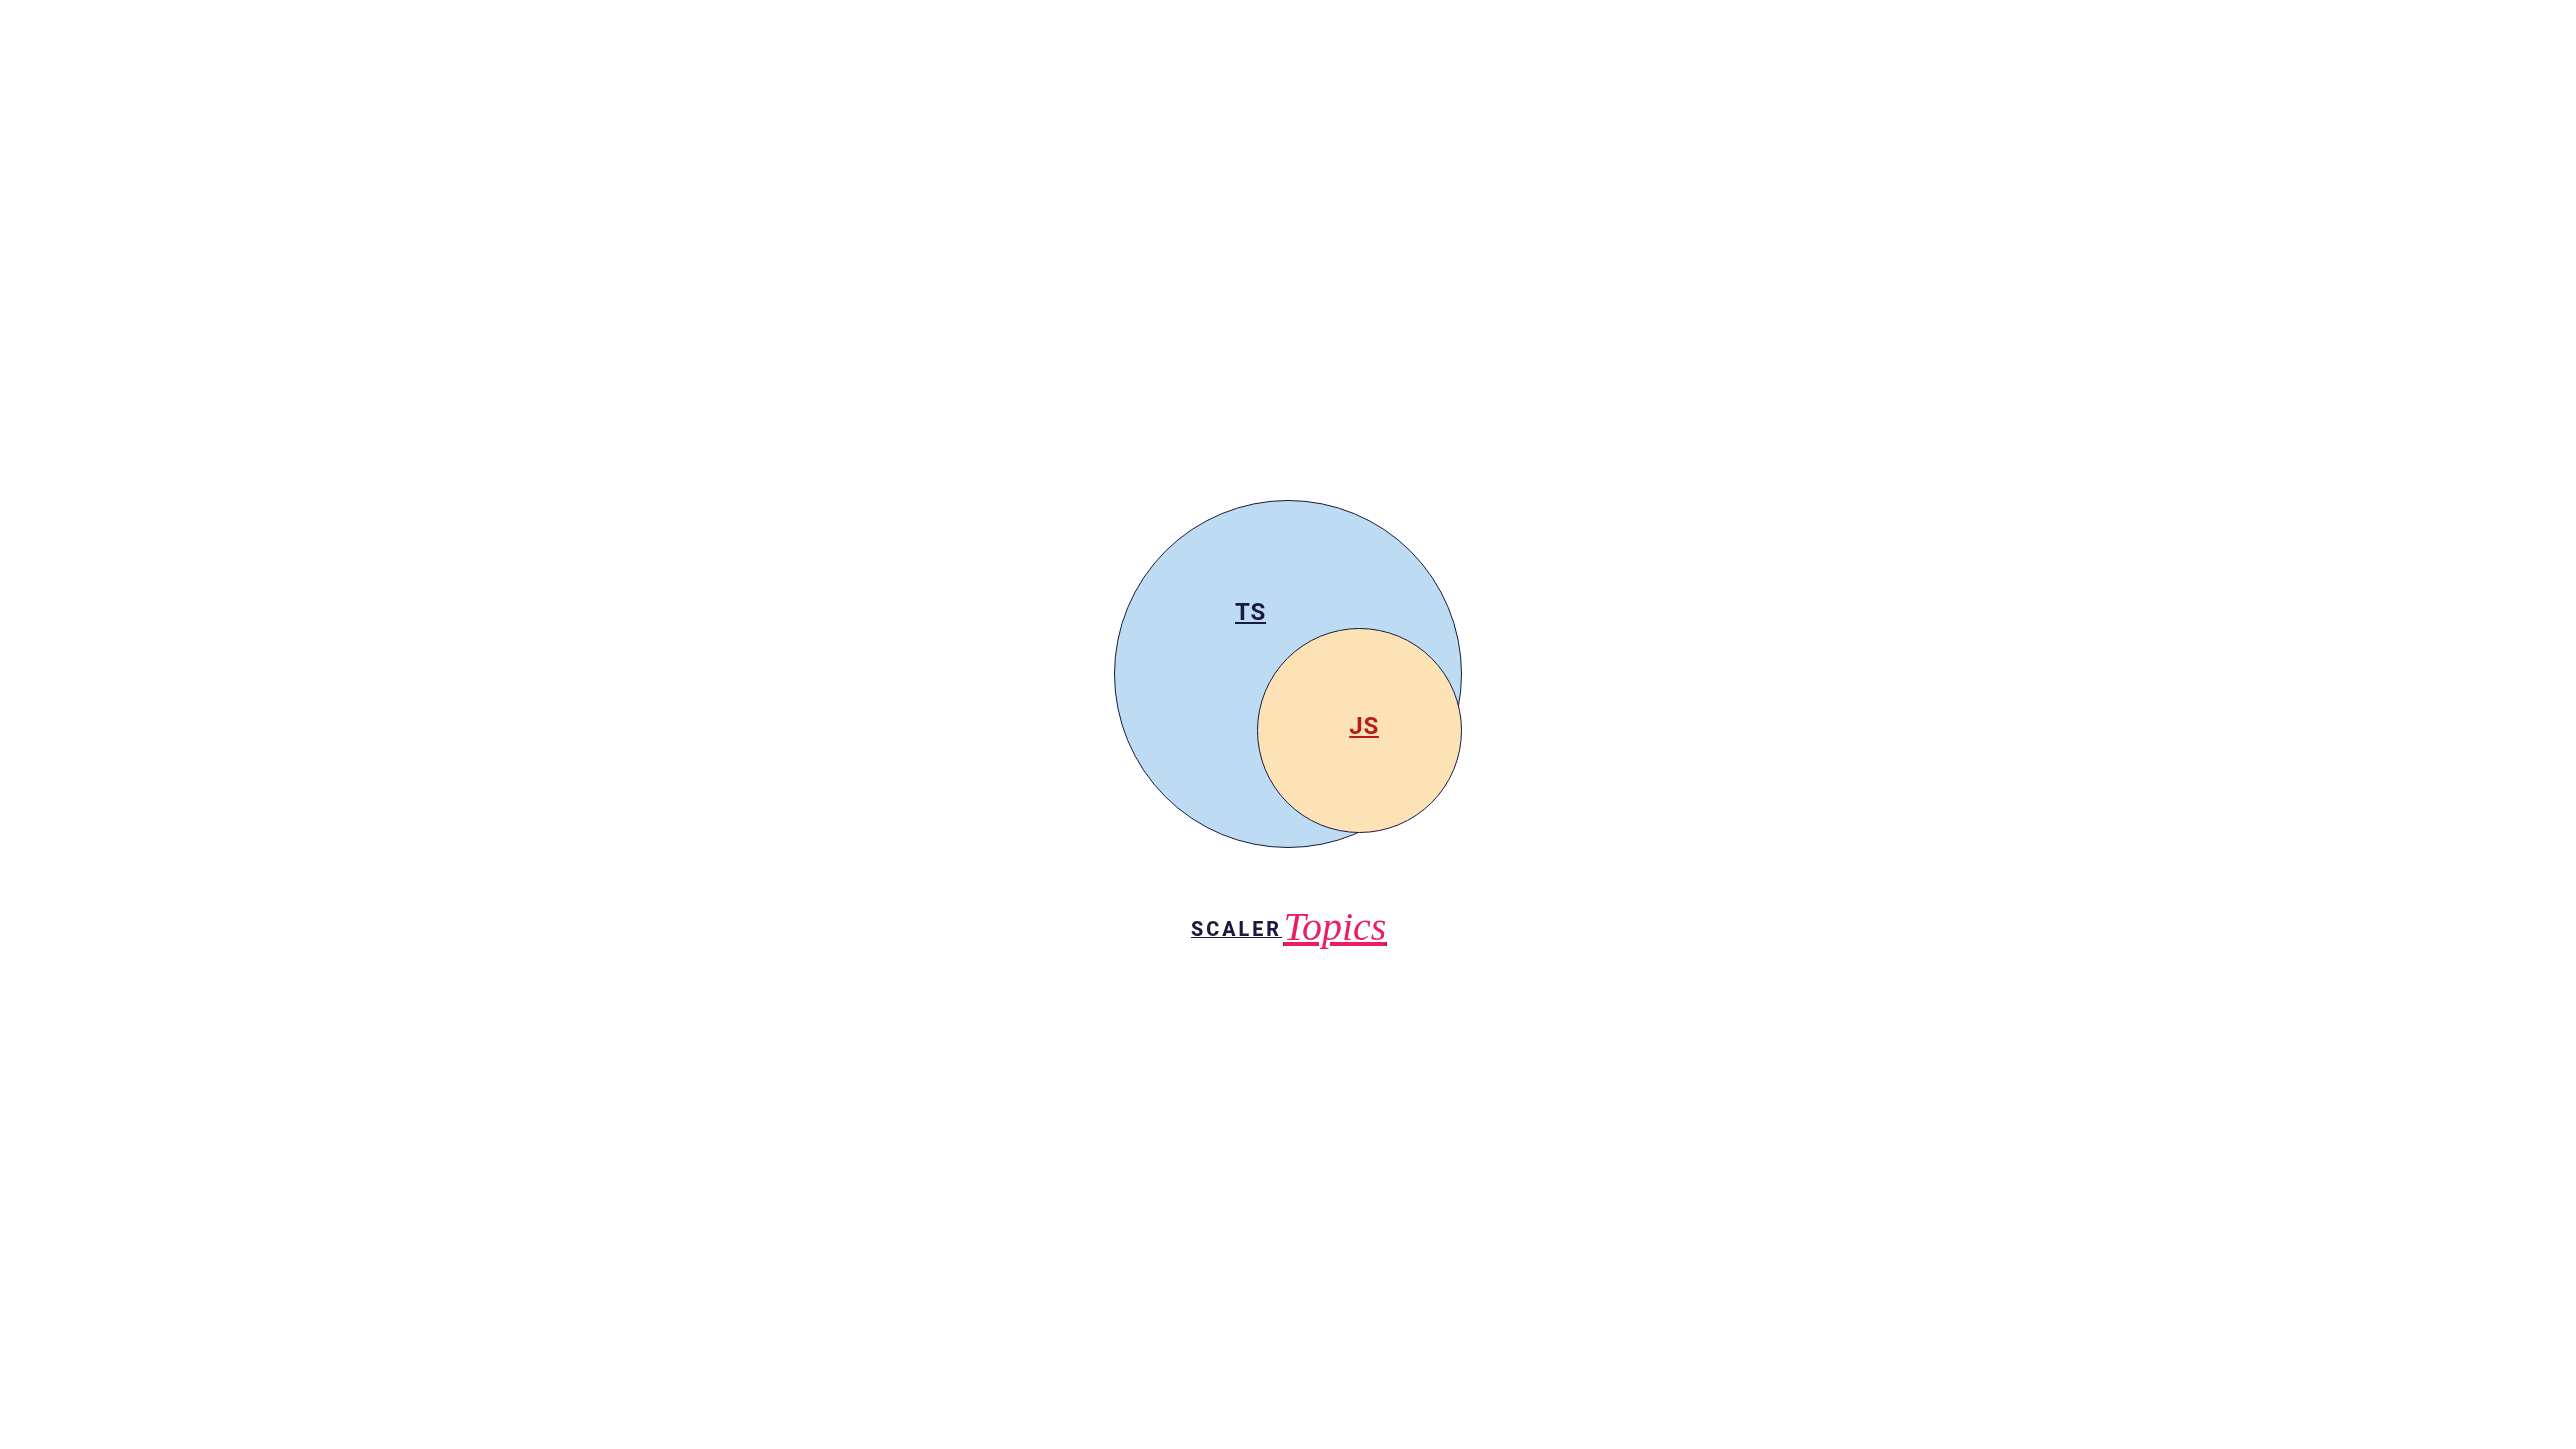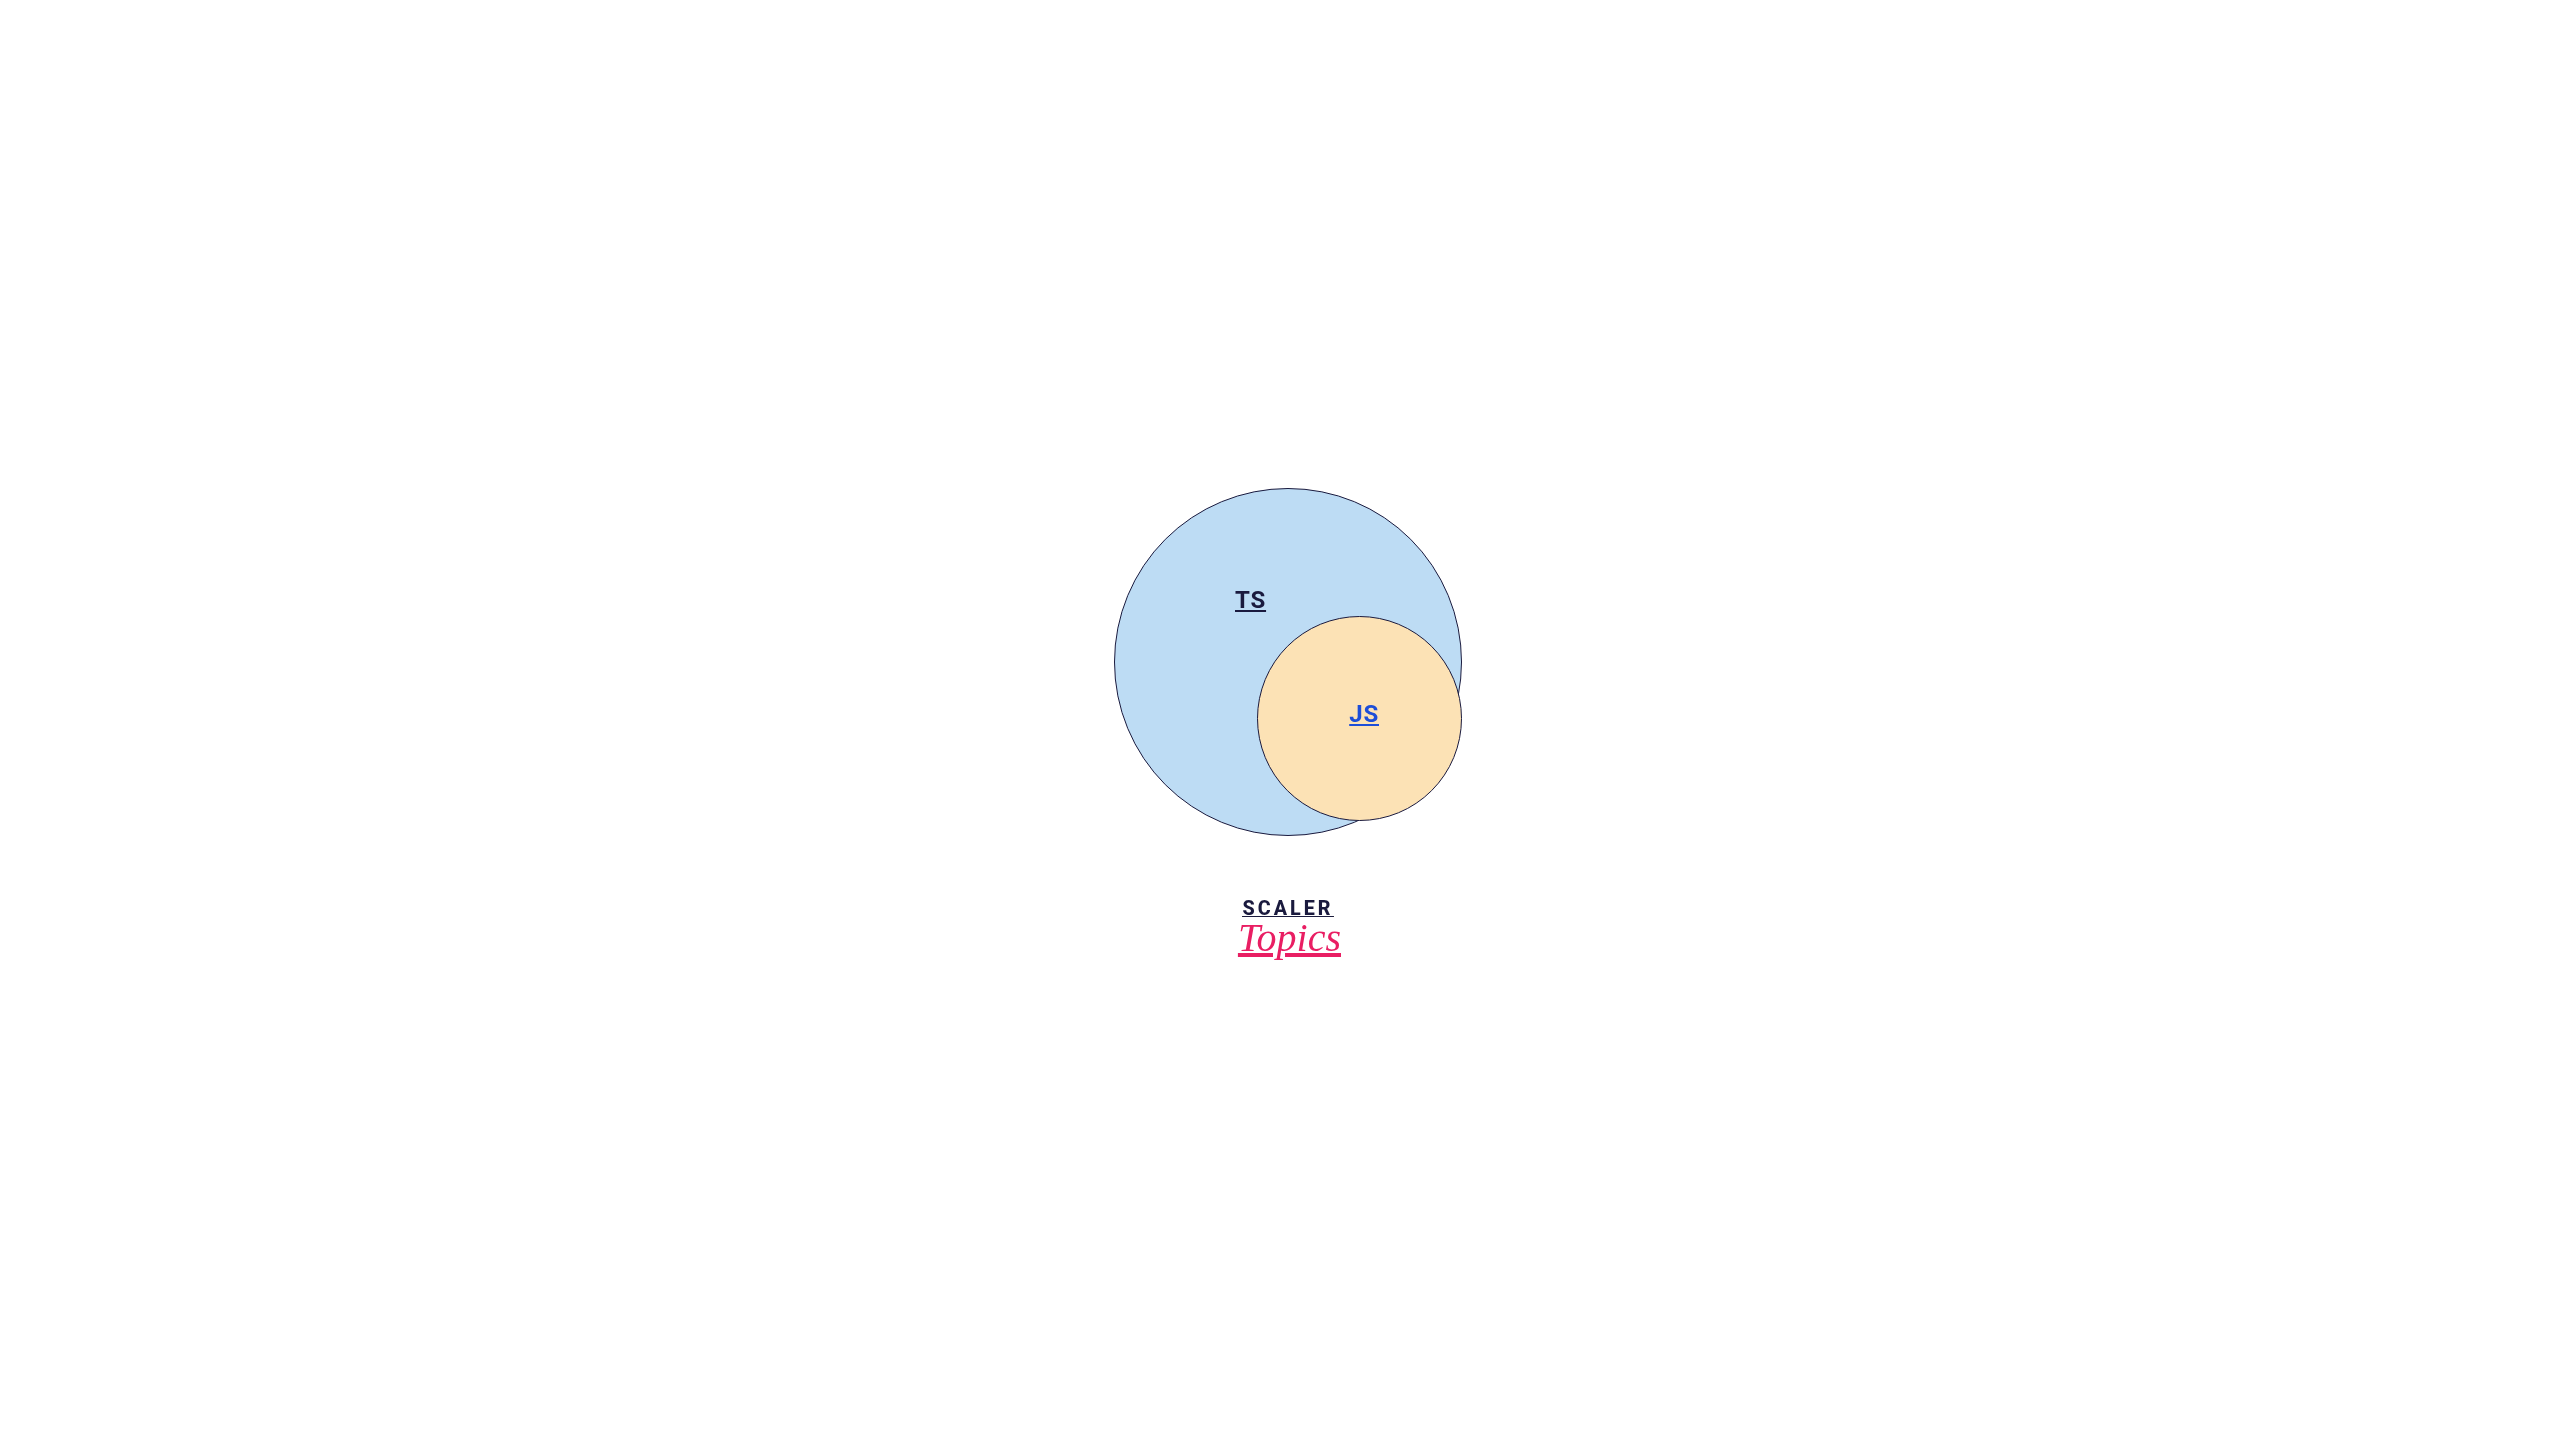--- a/index.html
+++ b/index.html
@@ -59,27 +59,26 @@
       color: #1a1a3e;
       letter-spacing: 0.8px;
     }
     
     .inner-label {
       position: absolute;
       top: 212px;
       right: 83px;
       font-size: 24px;
       font-weight: 700;
-      color: #1d4ed8;
+      color: #b91c1c;
       letter-spacing: 0.8px;
     }
     
     .logo-container {
       display: flex;
-      flex-direction: column;
       align-items: center;
       position: relative;
     }
     
     .logo-scaler {
       font-size: 19.7px;
       font-weight: 800;
       letter-spacing: 3px;
       color: #1a1a3e;
     }

